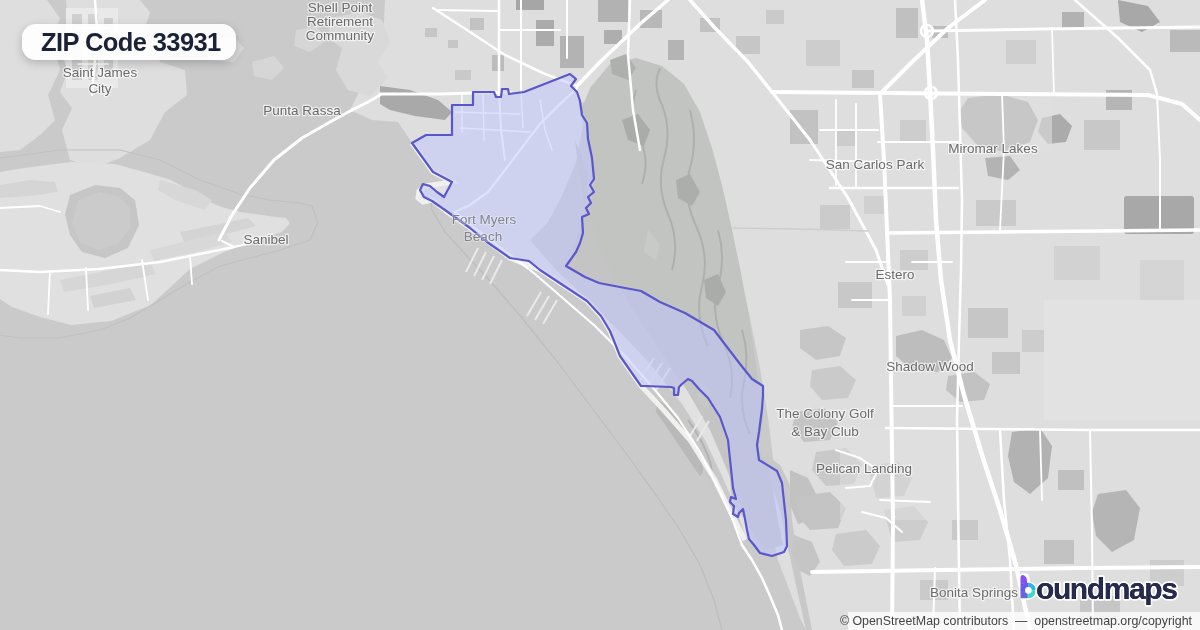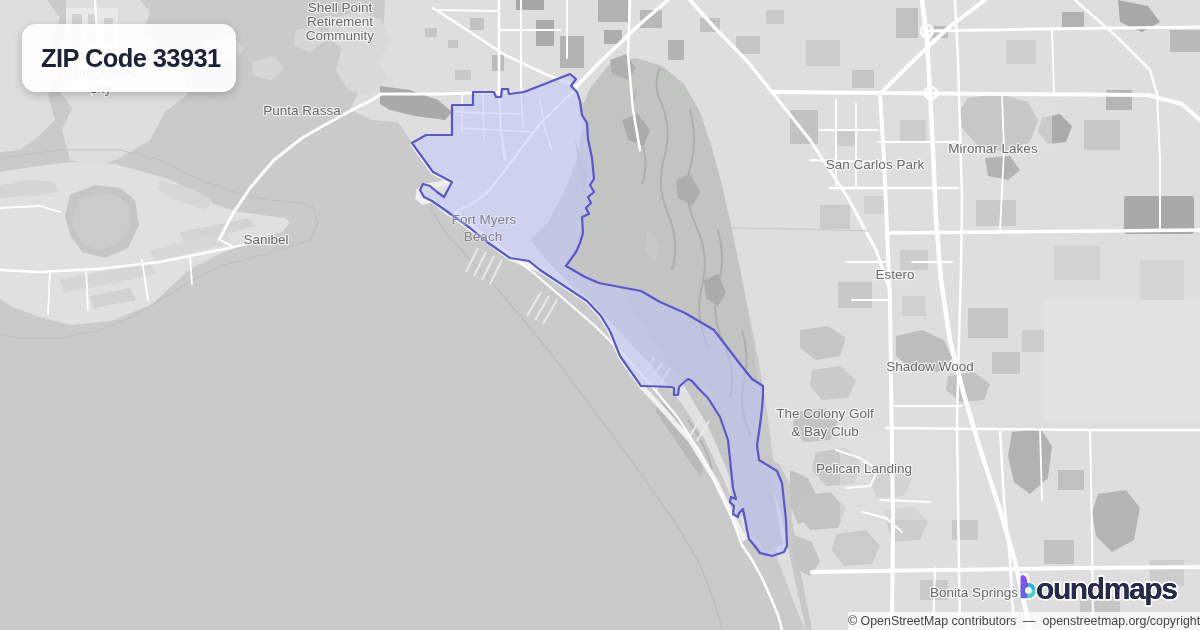--- a/index.html
+++ b/index.html
@@ -1,22 +1,22 @@
 <!DOCTYPE html>
 <html><head>
 <meta charset="utf-8">
 <style>
 html,body{margin:0;padding:0;background:#cacaca}
 body{width:1200px;height:630px;overflow:hidden;position:relative;font-family:"Liberation Sans",sans-serif}
 svg{position:absolute;left:0;top:0}
 .lbl{font-family:"Liberation Sans",sans-serif;font-size:13.5px;fill:#6b6b6b;stroke:rgba(255,255,255,.65);stroke-width:2.5px;paint-order:stroke;stroke-linejoin:round}
 .lbl2{font-family:"Liberation Sans",sans-serif;font-size:13.5px;fill:#83838f;stroke:rgba(255,255,255,.35);stroke-width:2px;paint-order:stroke;stroke-linejoin:round}
-.badge{position:absolute;left:22px;top:24px;width:214px;height:68px;background:rgba(255,255,255,.93);border-radius:14px;box-shadow:0 3px 10px rgba(0,0,0,.2);display:flex;align-items:center;box-sizing:border-box;padding-left:19px}
+.badge{position:absolute;left:22px;top:24px;width:214px;height:36px;background:rgba(255,255,255,.93);border-radius:14px;box-shadow:0 3px 10px rgba(0,0,0,.2);display:flex;align-items:center;box-sizing:border-box;padding-left:19px}
 .badge span{font-size:25.5px;font-weight:bold;color:#1b2138;letter-spacing:-.6px;white-space:nowrap}
-.copybar{position:absolute;right:0;top:612px;width:352px;height:18px;background:rgba(255,255,255,.78);display:flex;align-items:center;justify-content:flex-start;padding-right:8px;box-sizing:border-box}
+.copybar{position:absolute;right:0;top:612px;width:352px;height:18px;background:rgba(255,255,255,.78);display:flex;align-items:center;justify-content:flex-end;padding-right:8px;box-sizing:border-box}
 .copybar span{font-size:12.4px;color:#444;white-space:nowrap}
 </style>
 </head>
 <body>
 
 <svg width="1200" height="630" viewBox="0 0 1200 630">
 
 <rect x="0" y="0" width="1200" height="630" fill="#cacaca"></rect>
 <g id="landmasses">
 

